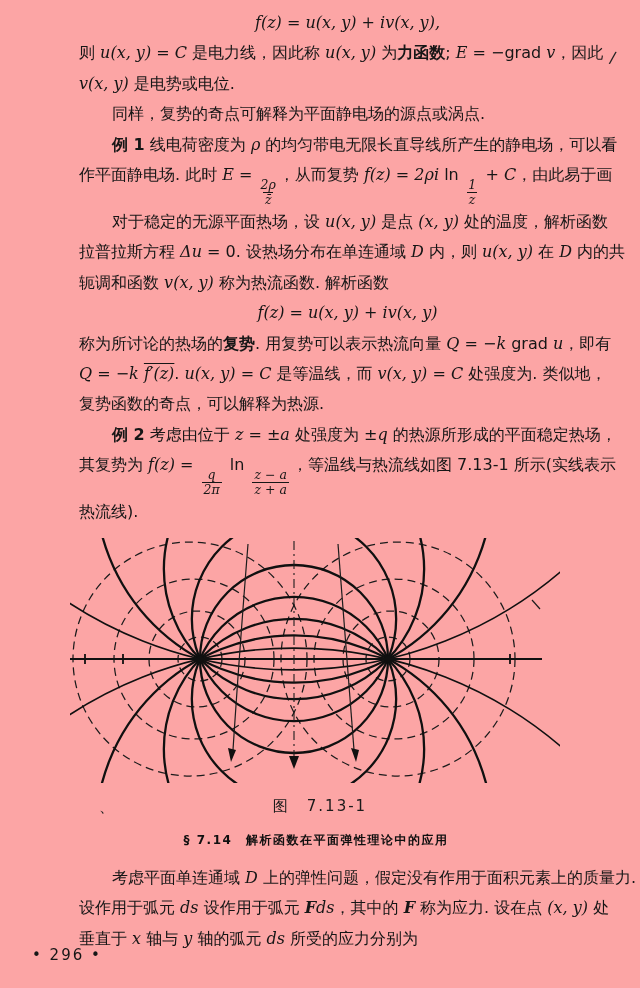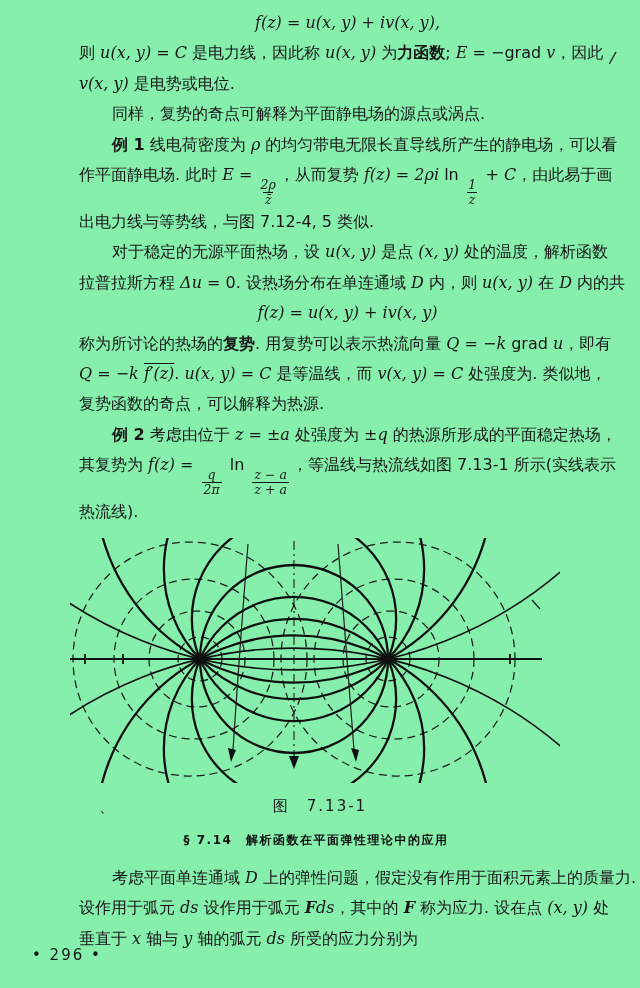--- a/index.html
+++ b/index.html
@@ -1,19 +1,19 @@
 <!DOCTYPE html>
 <html><head>
 <meta charset="utf-8">
 <style>
   html,body{margin:0;padding:0;}
   body{width:640px;height:988px;background:#f3f1ec;}
   .page{
     position:relative;width:640px;height:988px;overflow:hidden;
-    background:#86efac;color:#161616;
+    background:#fca5a5;color:#161616;
     font-family:"DejaVu Sans","Liberation Sans",sans-serif;
   }
   .text-block{padding-left:79px;padding-right:24px;font-size:16px;}
   #tb-top{padding-top:8px;}
   .line{line-height:30.4px;white-space:nowrap;}
   .line.center{text-align:center;white-space:nowrap;}
   .line.indent{text-indent:33px;}
   .mi{font-family:"DejaVu Serif","Liberation Serif",serif;font-style:italic;}
   .bseg{font-weight:bold;}
   .ol{text-decoration:overline;}
@@ -58,23 +58,23 @@
       <div class="line"><span class="mi">v(x, y)</span><span class=""> 是电势或电位.</span></div>
       <div class="line indent"><span class="">同样，复势的奇点可解释为平面静电场的源点或涡点.</span></div>
       <div class="line indent"><span class="bseg">例 1</span><span class="">  线电荷密度为 </span><span class="mi">ρ</span><span class=""> 的均匀带电无限长直导线所产生的静电场，可以看</span></div>
       <div class="line"><span class="">作平面静电场. 此时 </span><span class="mi">E</span><span class=""> = </span><span class="frac">
           <span class="n">2ρ</span>
           <span class="d">z̄</span>
         </span><span class="">，从而复势 </span><span class="mi">f(z) = 2ρi</span><span class=""> ln </span><span class="frac">
           <span class="n">1</span>
           <span class="d">z</span>
         </span><span class=""> + </span><span class="mi">C</span><span class="">，由此易于画</span></div>
-      <div class="line"><span class="">出电力线与等势线，与图 7.12-4, 5 类似.</span></div>
       <div class="line indent"><span class="">对于稳定的无源平面热场，设 </span><span class="mi">u(x, y)</span><span class=""> 是点 </span><span class="mi">(x, y)</span><span class=""> 处的温度，解析函数</span></div>
       <div class="line"><span class="">拉普拉斯方程 </span><span class="mi">Δu</span><span class=""> = 0. 设热场分布在单连通域 </span><span class="mi">D</span><span class=""> 内，则 </span><span class="mi">u(x, y)</span><span class=""> 在 </span><span class="mi">D</span><span class=""> 内的共</span></div>
+      <div class="line"><span class="">轭调和函数 </span><span class="mi">v(x, y)</span><span class=""> 称为热流函数. 解析函数</span></div>
       <div class="line center"><span class="mi">f(z) = u(x, y) + iv(x, y)</span></div>
       <div class="line"><span class="">称为所讨论的热场的</span><span class="bseg">复势</span><span class="">. 用复势可以表示热流向量 </span><span class="mi">Q</span><span class=""> = −</span><span class="mi">k </span><span class="">grad </span><span class="mi">u</span><span class="">，即有</span></div>
       <div class="line"><span class="mi">Q</span><span class=""> = −</span><span class="mi">k </span><span class="mi ol">f′(z)</span><span class="">. </span><span class="mi">u(x, y) = C</span><span class=""> 是等温线，而 </span><span class="mi">v(x, y) = C</span><span class=""> 处强度为. 类似地，</span></div>
       <div class="line"><span class="">复势函数的奇点，可以解释为热源.</span></div>
       <div class="line indent"><span class="bseg">例 2</span><span class="">  考虑由位于 </span><span class="mi">z</span><span class=""> = ±</span><span class="mi">a</span><span class=""> 处强度为 ±</span><span class="mi">q</span><span class=""> 的热源所形成的平面稳定热场，</span></div>
       <div class="line"><span class="">其复势为 </span><span class="mi">f(z)</span><span class=""> = </span><span class="frac">
           <span class="n">q</span>
           <span class="d">2π</span>
         </span><span class=""> ln </span><span class="frac">
           <span class="n">z − a</span>

